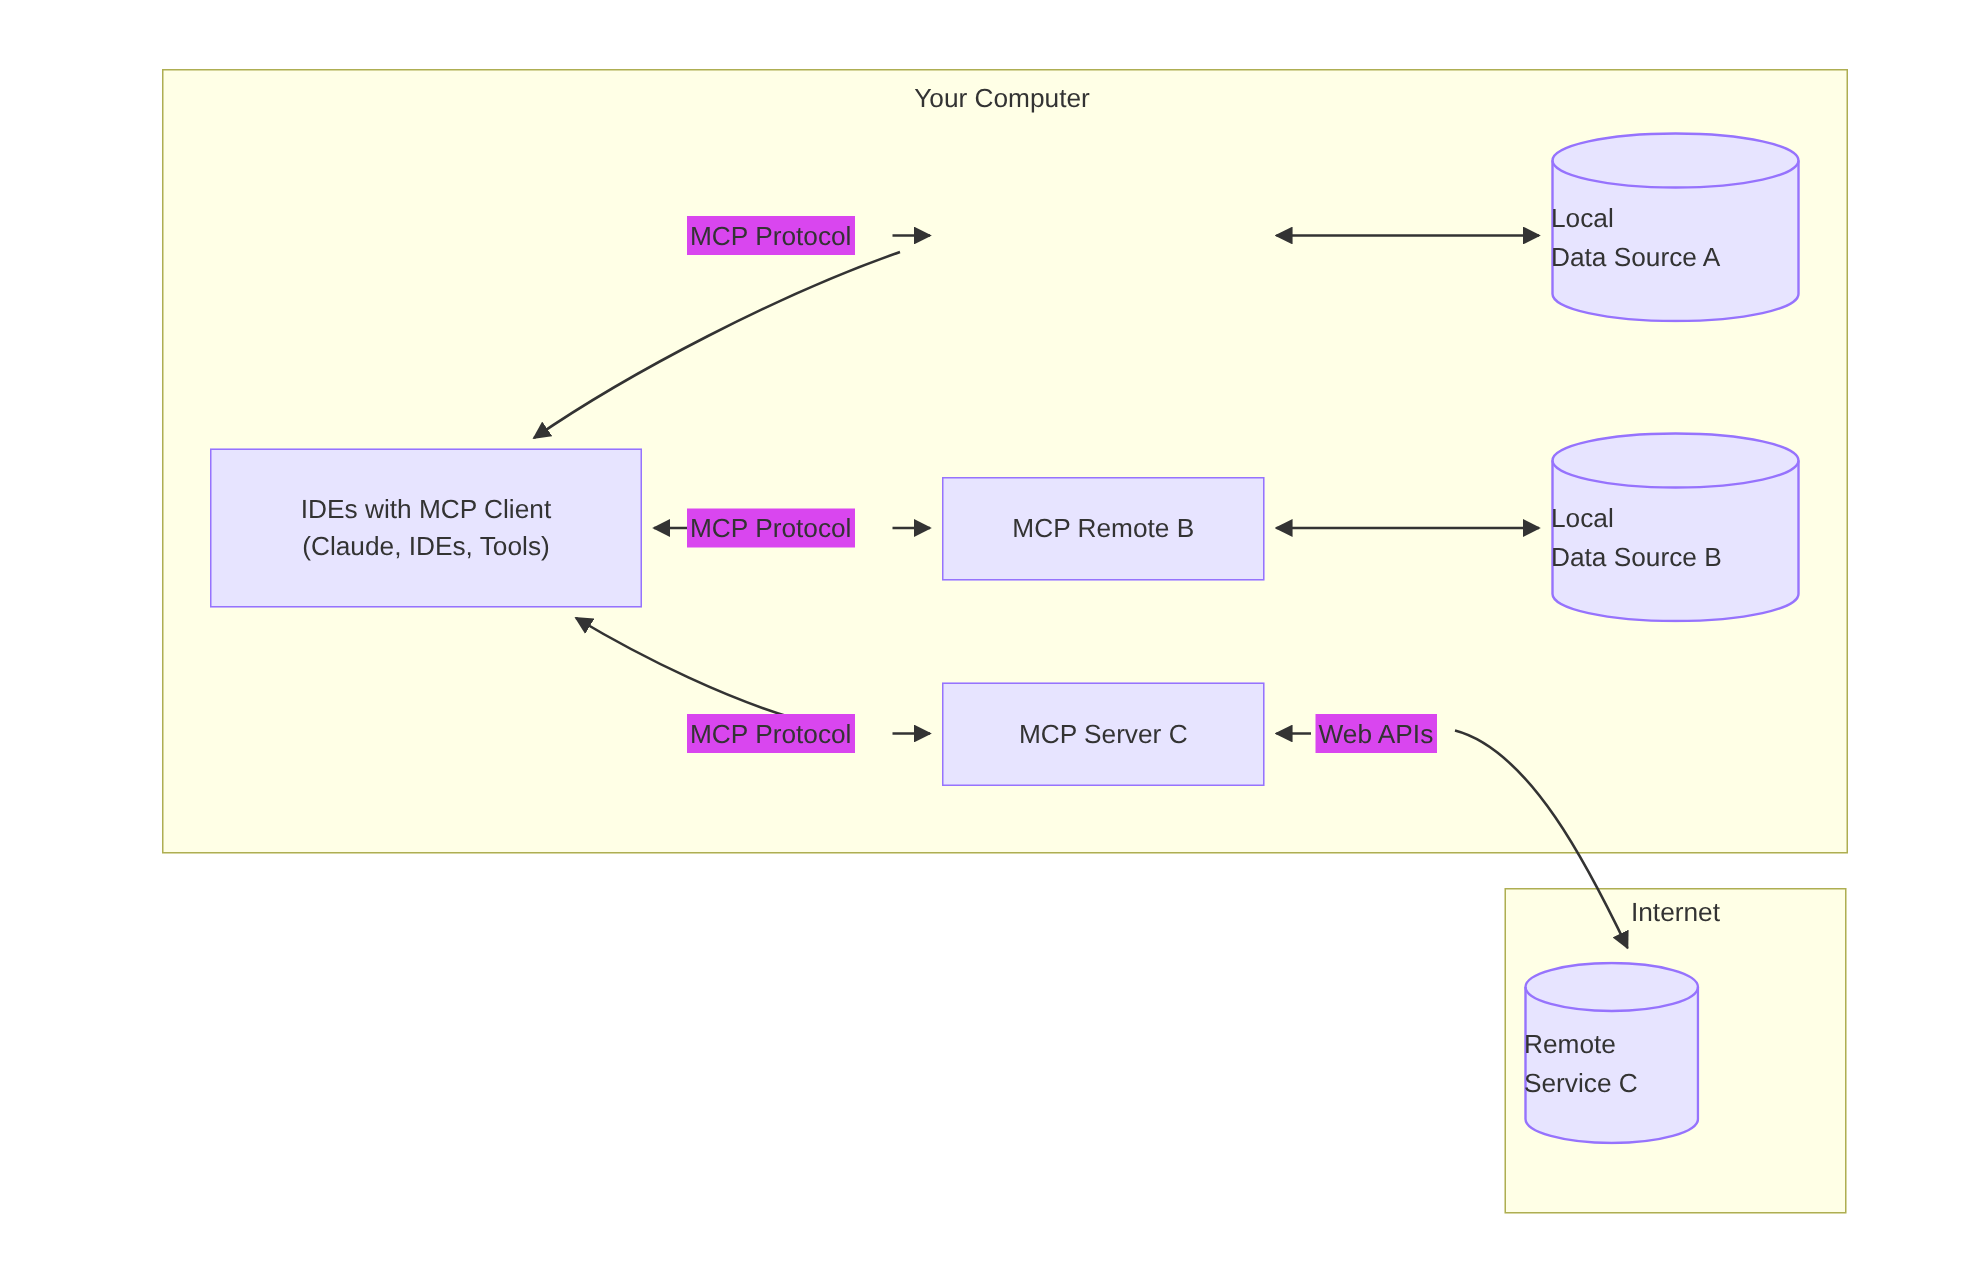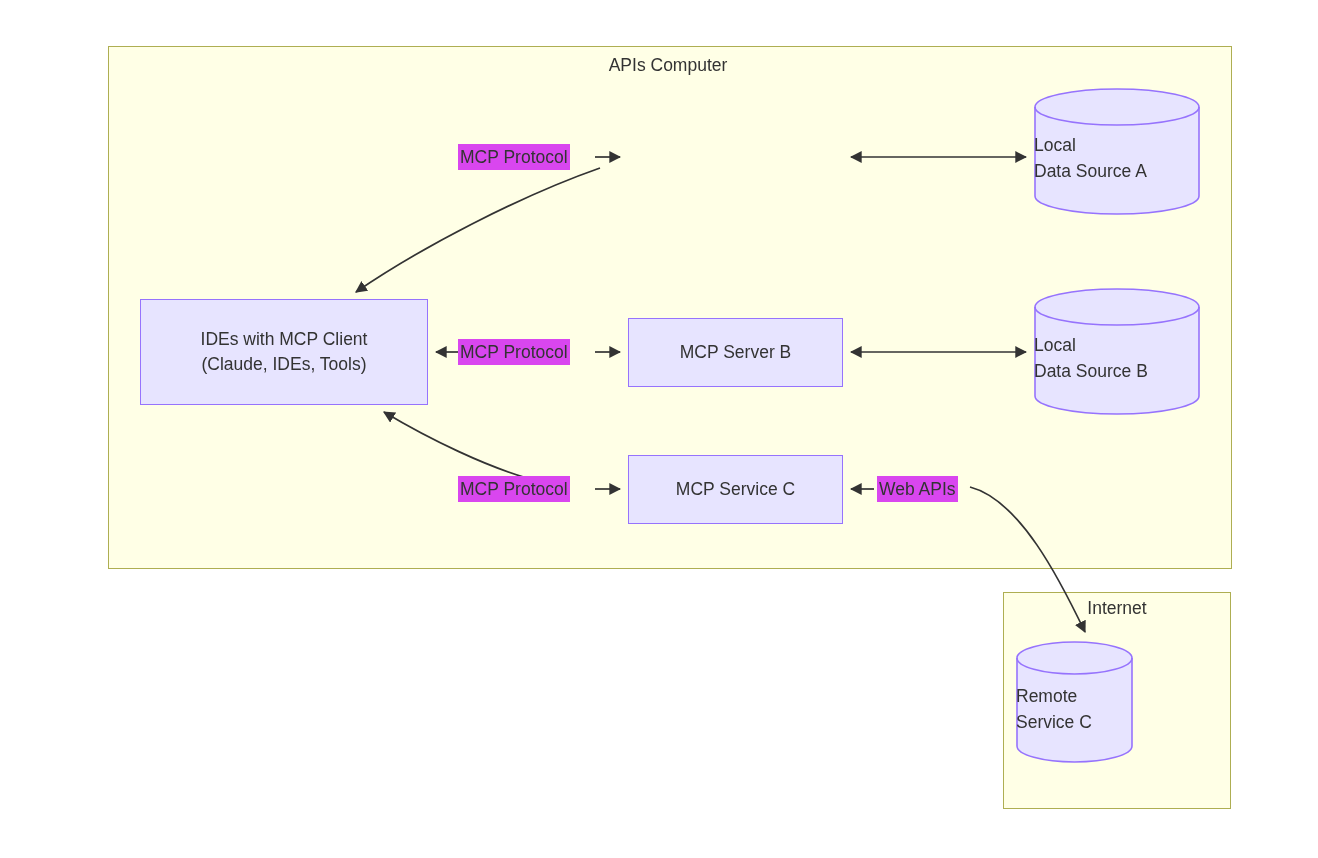--- a/index.html
+++ b/index.html
@@ -77,21 +77,21 @@
     overflow: visible;
     pointer-events: none;
   }
 </style>
 </head>
 <body>
 
 <div id="canvas">
 
   <div class="container-box" style="left:108px; top:46px; width:1124px; height:523px;"></div>
-  <div class="container-label" style="left:568px; top:55px; width:200px;">APIs Computer</div>
+  <div class="container-label" style="left:568px; top:55px; width:200px;">Your Computer</div>
 
   <div class="container-box" style="left:1003px; top:592px; width:228px; height:217px;"></div>
   <div class="container-label" style="left:1037px; top:598px; width:160px;">Internet</div>
 
   <svg class="edges" viewBox="0 0 1318 858" xmlns="http://www.w3.org/2000/svg">
     <defs>
       <marker id="arrow" viewBox="0 0 10 10" refX="9" refY="5" markerWidth="7" markerHeight="7" orient="auto-start-reverse">
         <path d="M 0 0 L 10 5 L 0 10 z" fill="#333333"></path>
       </marker>
     </defs>
@@ -116,25 +116,25 @@
     <path d="M 970 487 C 1020 500 1060 580 1085 632" fill="none" stroke="#333333" stroke-width="1.7" marker-end="url(#arrow)"></path>
   </svg>
 
   <div class="node-box" style="left:140px; top:299px; width:288px; height:106px;">
     <span class="line">IDEs with MCP Client</span>
     <span class="line">(Claude, IDEs, Tools)</span>
   </div>
 
 
   <div class="node-box" style="left:628px; top:318px; width:215px; height:69px;">
-    <span class="line">MCP Server B</span>
+    <span class="line">MCP Remote B</span>
   </div>
 
   <div class="node-box" style="left:628px; top:455px; width:215px; height:69px;">
-    <span class="line">MCP Service C</span>
+    <span class="line">MCP Server C</span>
   </div>
 
   <div class="cylinder" style="left:1034px; top:88px; width:166px; height:127px;">
     <svg width="166" height="127" viewBox="0 0 166 127" xmlns="http://www.w3.org/2000/svg">
       <path d="M 1 19 L 1 108 A 82 18 0 0 0 165 108 L 165 19 A 82 18 0 0 0 1 19 Z" fill="#e7e4ff" stroke="#9673fd" stroke-width="1.6"></path>
       <path d="M 1 19 A 82 18 0 0 0 165 19" fill="none" stroke="#9673fd" stroke-width="1.6"></path>
     </svg>
     <div class="cyl-text" style="top:44px;">
       <div class="line">Local</div>
       <div class="line">Data Source A</div>

